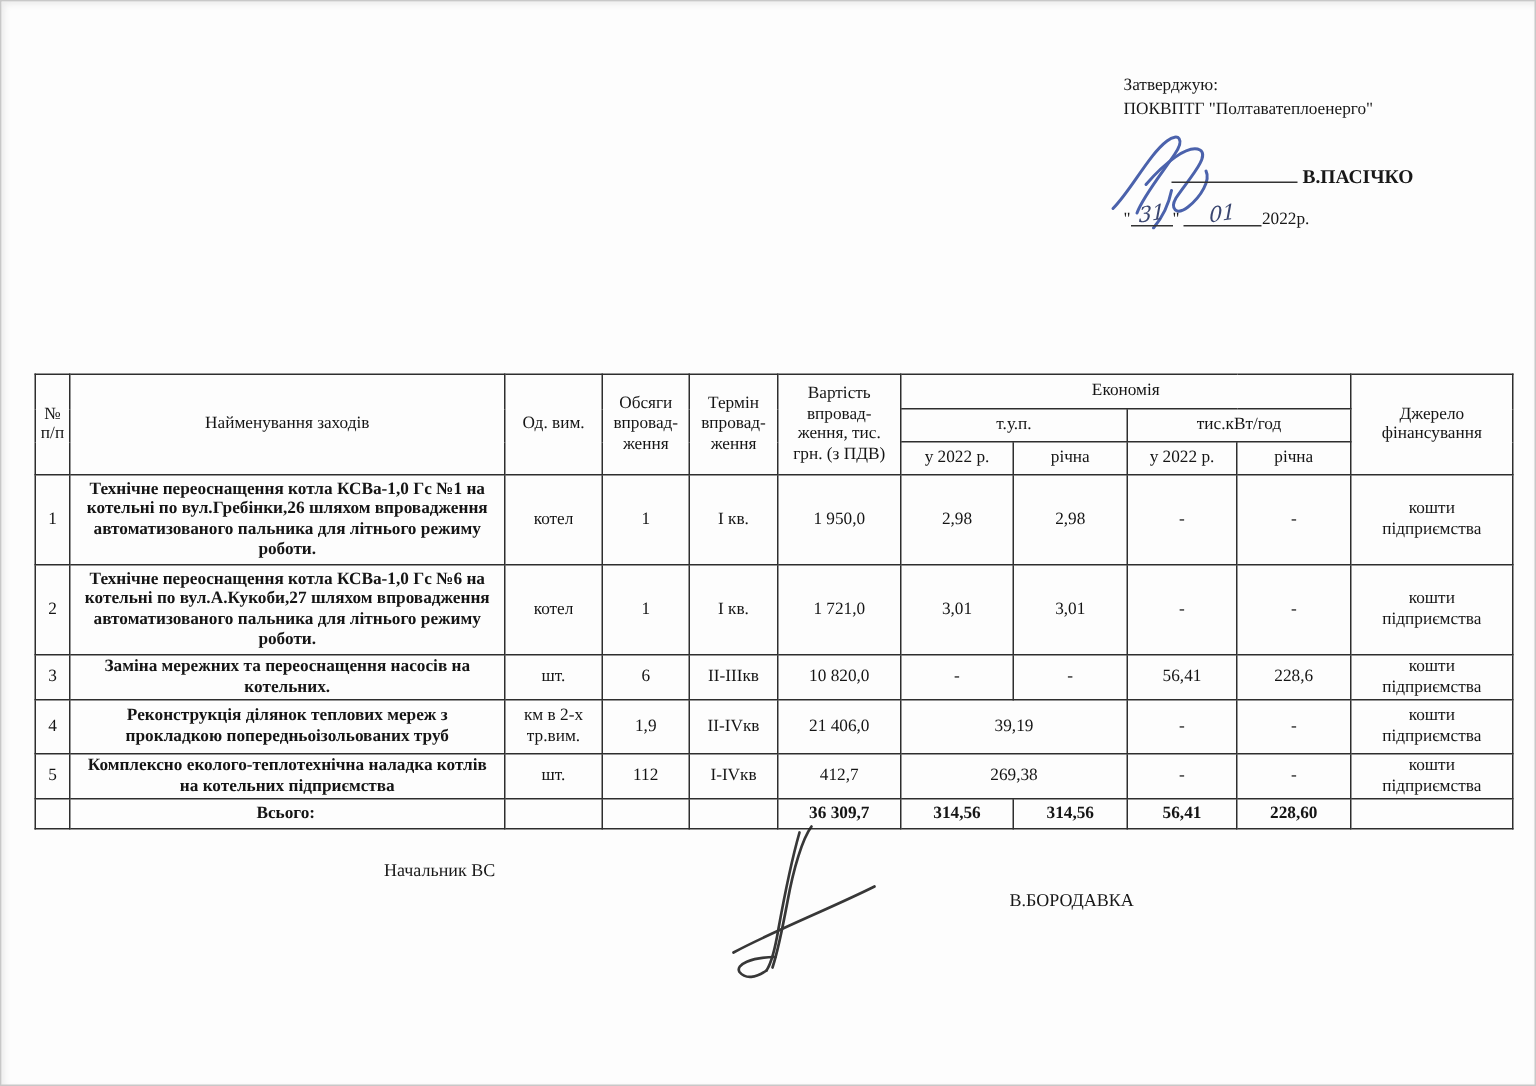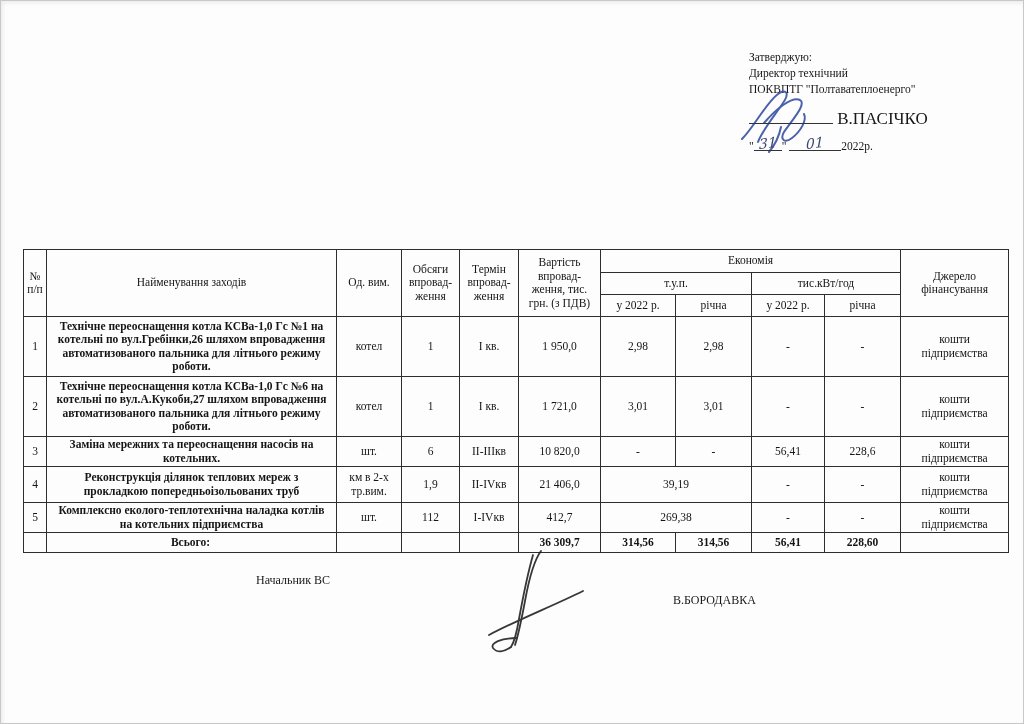--- a/index.html
+++ b/index.html
@@ -7,21 +7,21 @@
     position:relative; width:1024px; height:724px; background:#fdfdfd;
     border:1px solid #c8c8c8; box-sizing:border-box; overflow:hidden;
     box-shadow: inset 2px 2px 4px rgba(0,0,0,0.07);
     font-family:"Liberation Serif", serif; color:#181818;
   }
   .abs { position:absolute; }
 
   
   .approval { left:748px; top:48px; width:270px; font-size:11.5px; line-height:16px; }
   .sig-line { display:inline-block; width:84px; border-bottom:1px solid #333; height:12px; vertical-align:baseline; }
-  .name-line { left:748px; top:108px; font-size:17px; }
+  .name-line { left:780px; top:108px; font-size:13px;font-weight:bold; }
   .date-line { left:748px; top:136px; font-size:11.5px; }
   .blank { display:inline-block; border-bottom:1px solid #333; text-align:center; height:13px; vertical-align:baseline; }
   .ink {
     display:inline-block; font-family:"DejaVu Serif", serif; font-style:italic;
     color:#3a4670; font-size:14px; transform: rotate(-8deg) skewX(-8deg);
     position:relative; top:-2px;
   }
 
   
   .title-block { left:0; top:170px; width:1010px; text-align:center; font-weight:bold; font-size:12.5px; line-height:16px; }
@@ -47,21 +47,20 @@
 
   svg.sig { position:absolute; pointer-events:none; }
 </style>
 </head>
 <body>
 
 <div class="page">
 
   <div class="abs approval">
     <div>Затверджую:</div>
-    <div>Директор технічний</div>
     <div>ПОКВПТГ "Полтаватеплоенерго"</div>
   </div>
 
   <svg class="sig" style="left:733px; top:86px;" width="112" height="66" viewBox="0 0 112 66">
     <g stroke="#3c55a5" stroke-width="2" fill="none" stroke-linecap="round" opacity="0.92">
       <path d="M8,52 C20,40 32,16 44,7 C52,1 56,6 49,16 C41,28 28,44 24,55"></path>
       <path d="M30,36 C42,22 58,9 66,13 C73,17 58,33 50,45 C46,52 50,57 58,51 C67,44 73,33 70,27"></path>
       <path d="M47,40 C45,50 40,59 35,65"></path>
     </g>
   </svg>

